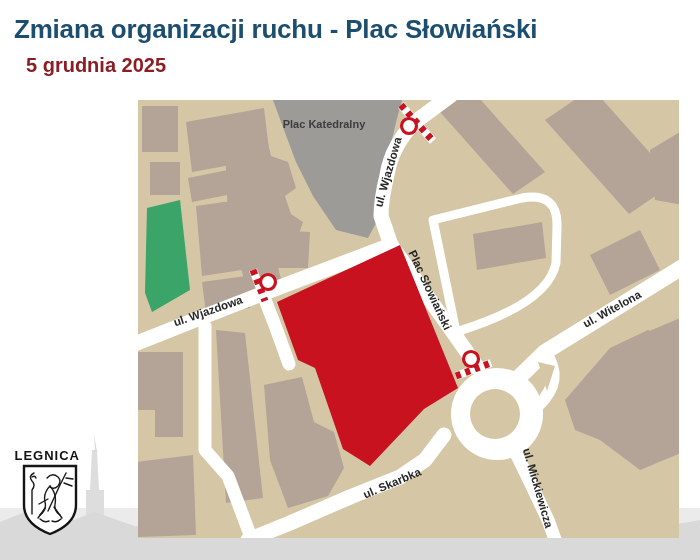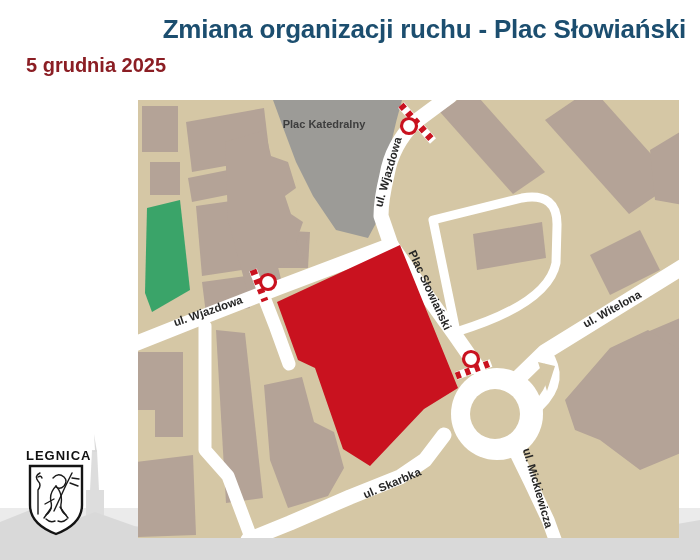--- a/index.html
+++ b/index.html
@@ -3,31 +3,31 @@
 <meta charset="utf-8">
 <style>
   html,body{margin:0;padding:0;}
   body{
     width:700px;height:560px;position:relative;overflow:hidden;
     background:#ffffff;font-family:"Liberation Sans", sans-serif;
   }
   .page-title{
     position:absolute;left:14px;top:14px;width:672px;
     font-size:26px;font-weight:bold;letter-spacing:-0.2px;
-    color:var(--title-color,#1C4E6F);white-space:nowrap;text-align:right;
+    color:var(--title-color,#1C4E6F);white-space:nowrap;
   }
   .page-date{
     position:absolute;left:26px;top:54px;
     font-size:20px;font-weight:bold;
     color:var(--date-color,#8B1E24);
     text-align:center;
   }
   .skyline{position:absolute;left:0;top:430px;width:700px;height:130px;}
   .map-wrap{position:absolute;left:138px;top:100px;width:645px;height:438px;}
-  .crest{position:absolute;left:26px;top:448px;width:70px;text-align:left;}
+  .crest{position:absolute;left:10px;top:448px;width:70px;text-align:right;}
   .crest .crest-text{
     font-size:13px;font-weight:bold;color:#111;letter-spacing:1px;
     font-family:"Liberation Sans", sans-serif;
   }
   .map-label{
     font-family:"Liberation Sans", sans-serif;
     font-size:11.5px;font-weight:bold;fill:#262626;
   }
   .map-label-sq{font-family:"Liberation Sans", sans-serif;font-size:11px;font-weight:600;fill:#3d3d3d;}
 </style>

